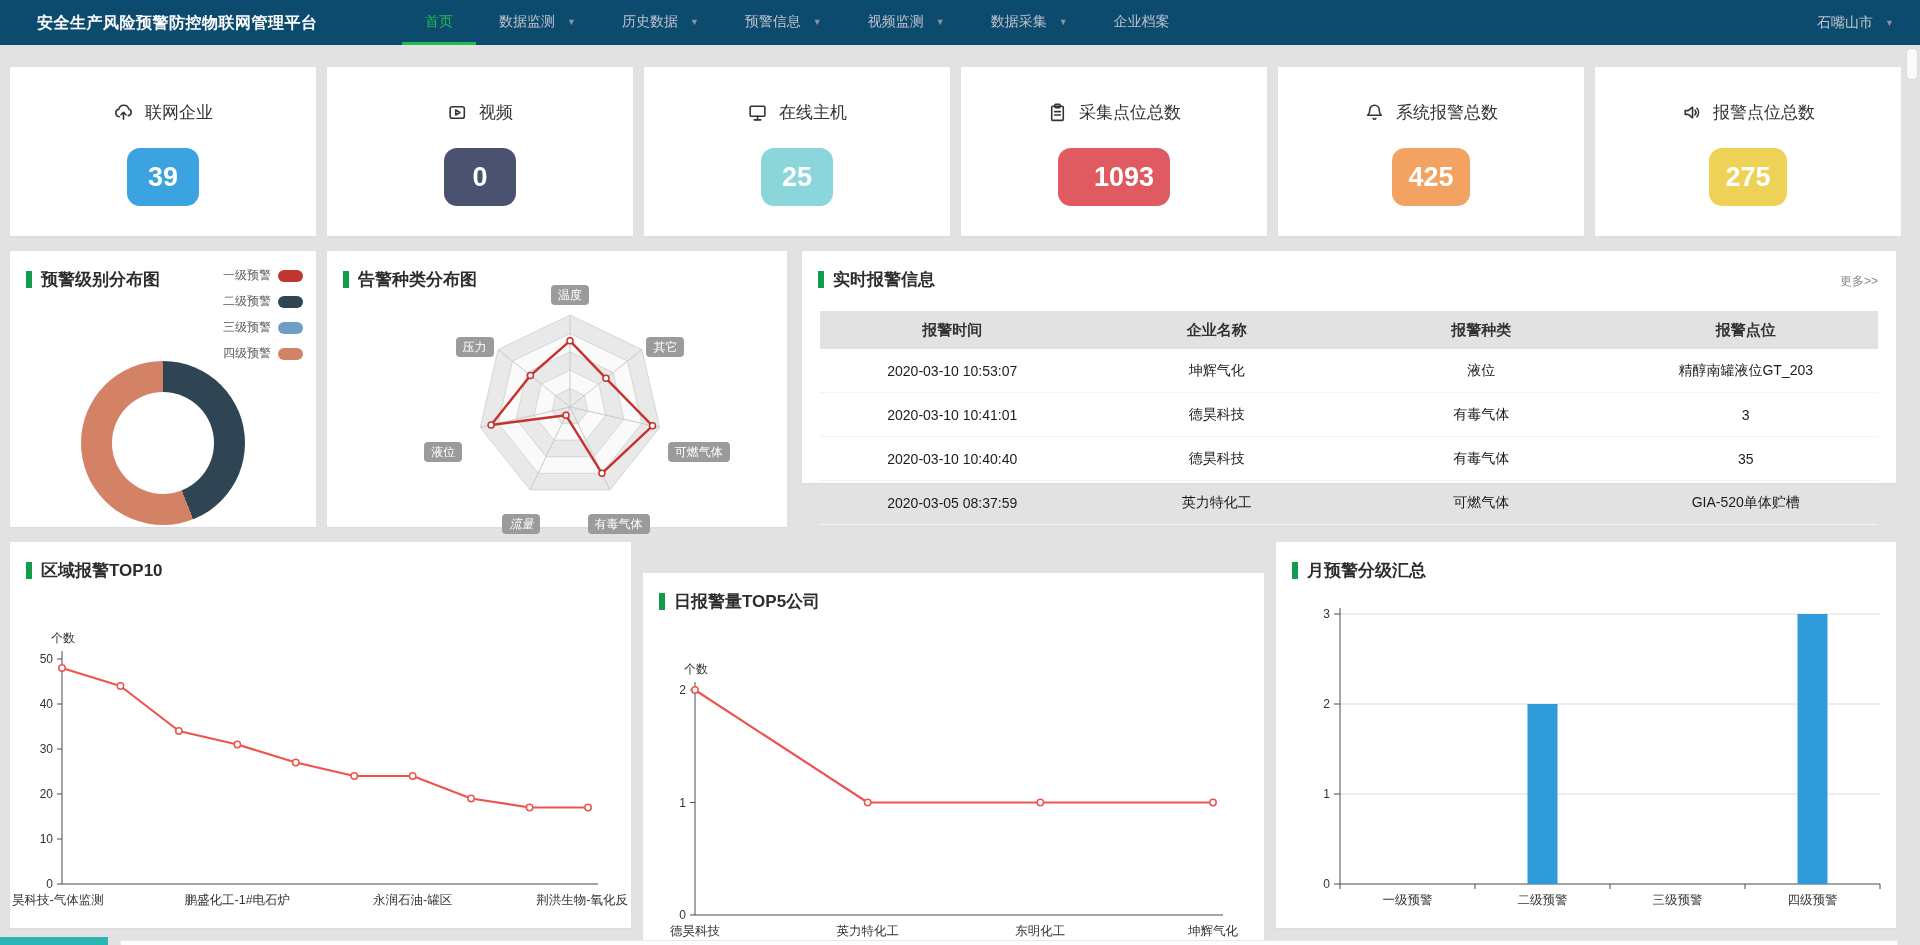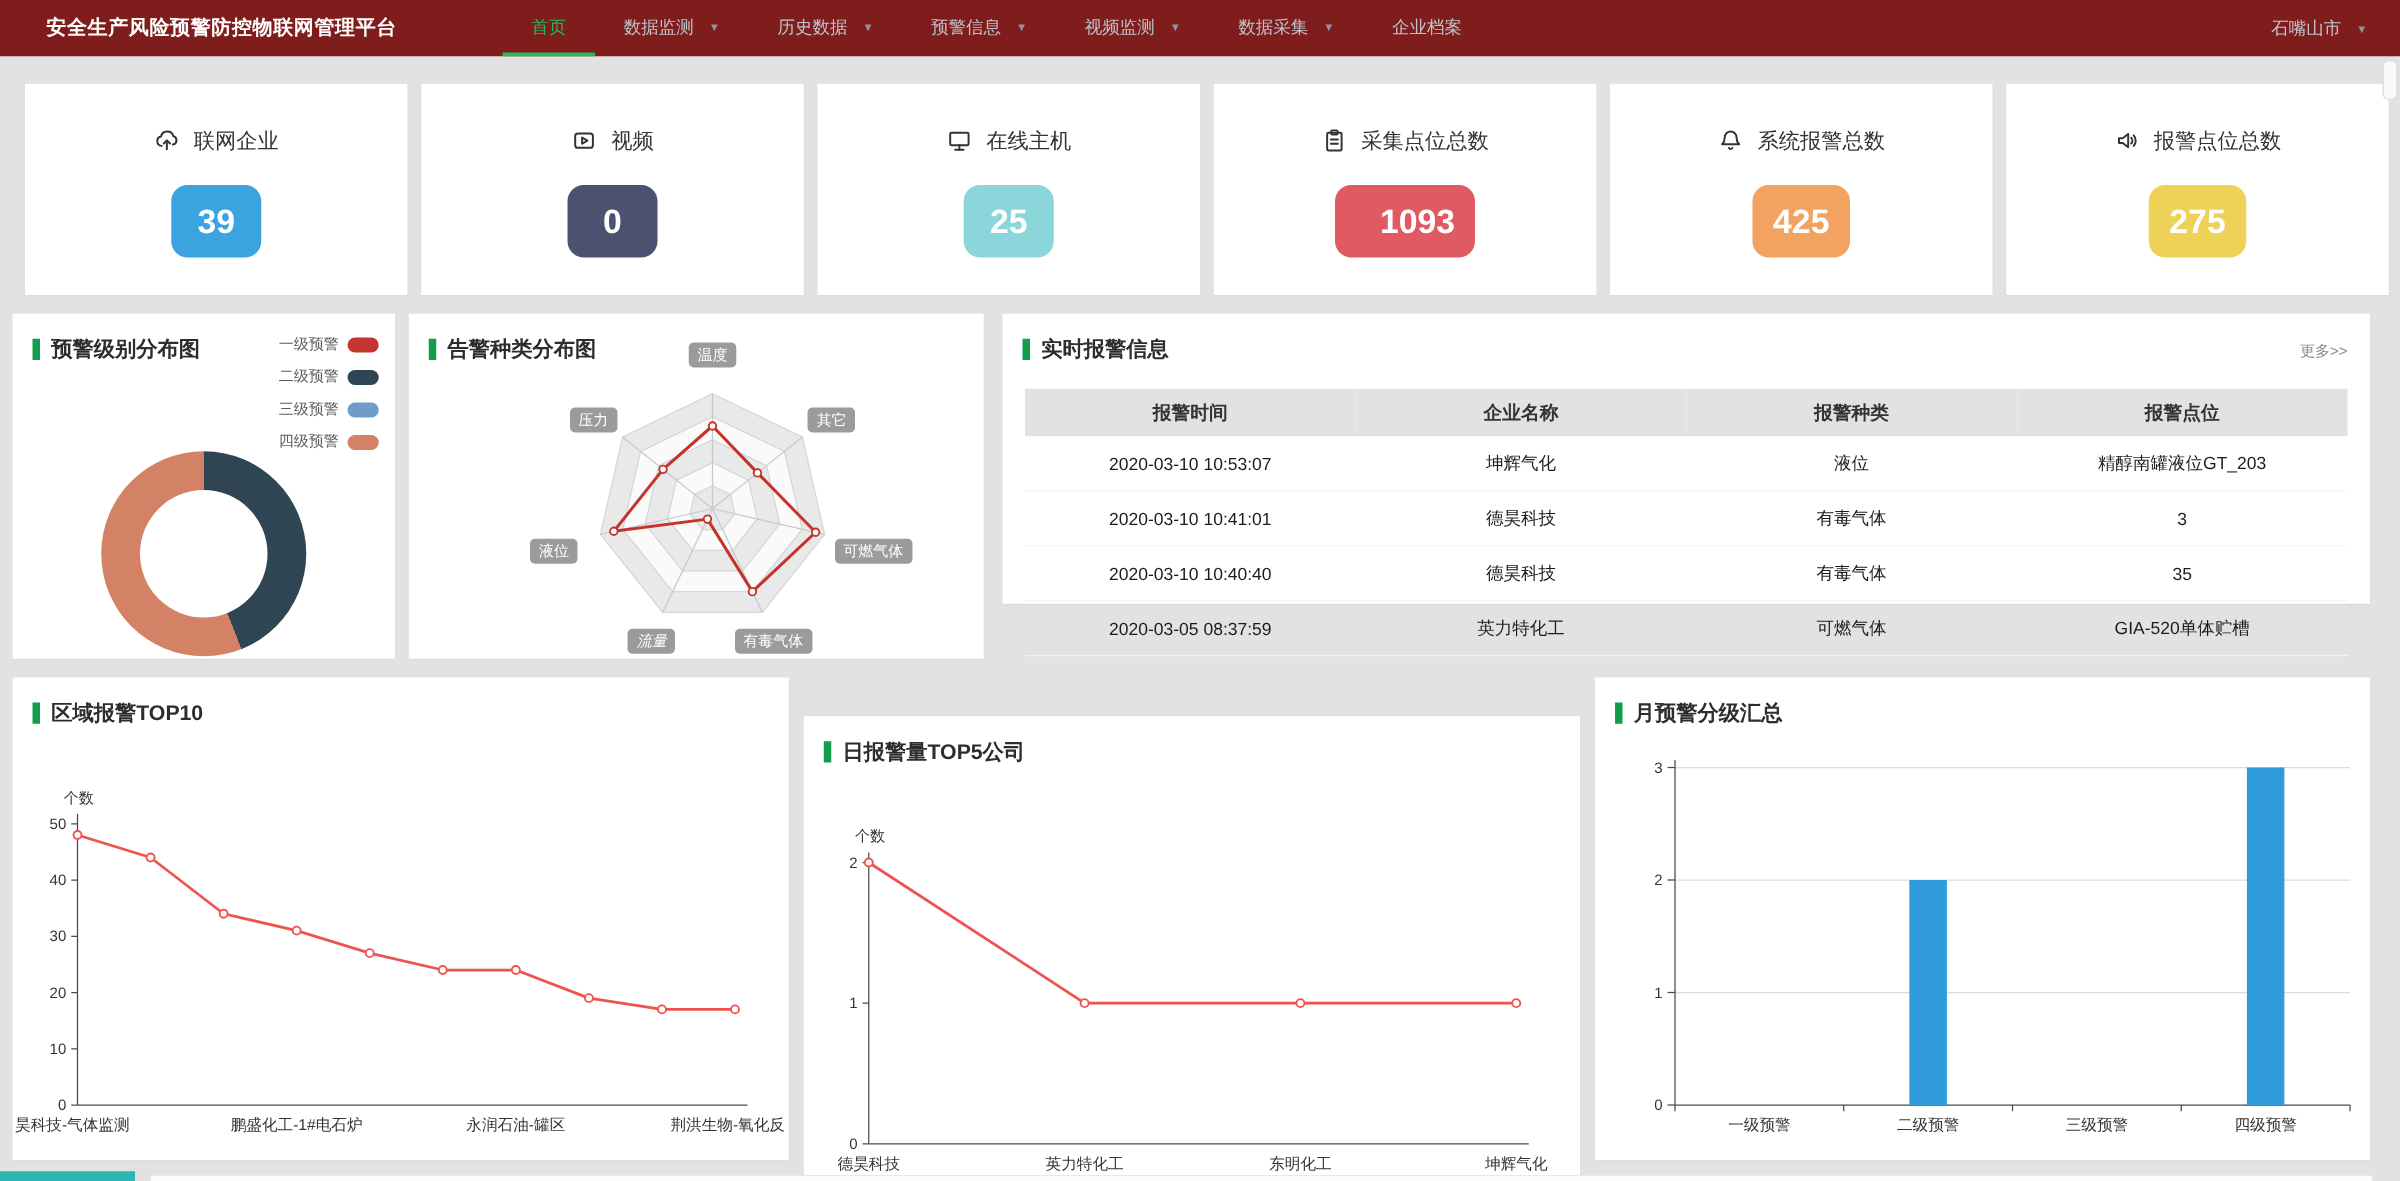--- a/index.html
+++ b/index.html
@@ -4,52 +4,52 @@
 <style>
   html,body{margin:0;padding:0;}
   body{
     width:1920px;height:945px;overflow:hidden;background:#e2e2e2;
     font-family:"Liberation Sans","DejaVu Sans",sans-serif;
     -webkit-font-smoothing:antialiased;
   }
   .stage{position:relative;width:1920px;height:945px;}
 
   
-  .nav{position:absolute;left:0;top:0;width:1920px;height:45px;background:#7f1d1d;}
+  .nav{position:absolute;left:0;top:0;width:1920px;height:45px;background:#0c4a6e;}
   .nav-title{position:absolute;left:37px;top:0;line-height:45px;color:#ffffff;font-size:16px;font-weight:bold;letter-spacing:.5px;}
   .nav-menu{position:absolute;left:402px;top:0;height:45px;display:flex;}
   .nav-item{height:42px;line-height:44px;padding:0 23px;color:#bfc3cc;font-size:14px;cursor:pointer;display:flex;align-items:center;gap:12px;border-bottom:3px solid transparent;}
   .nav-item .caret{font-size:9px;color:#8d93a1;transform:translateY(1px);}
   .nav-item.active{color:#25bb54;border-bottom-color:#25bb54;}
   .nav-region{position:absolute;right:26px;top:0;height:45px;display:flex;align-items:center;gap:12px;color:#c3c6cd;font-size:14px;cursor:pointer;}
   .nav-region .caret{font-size:9px;color:#8d93a1;}
 
   
-  .card{position:absolute;top:67px;width:306px;height:169px;background:#ffffff;box-shadow:0 1px 2px rgba(0,0,0,.04);margin-left:10px;}
+  .card{position:absolute;top:67px;width:306px;height:169px;background:#ffffff;box-shadow:0 1px 2px rgba(0,0,0,.04);}
   .card-head{display:flex;align-items:center;justify-content:center;gap:11px;margin-top:34px;color:#333;font-size:17px;}
   .card-head svg{display:block;}
   .card-badge{margin:24px auto 0;display:table;min-width:40px;padding:0 16px;height:58px;line-height:58px;border-radius:13px;color:#fff;font-size:27px;font-weight:bold;text-align:center;}
 
   
   .panel{position:absolute;background:#ffffff;box-shadow:0 1px 2px rgba(0,0,0,.04);}
   .panel-title{position:absolute;left:16px;top:17px;display:flex;align-items:center;gap:9px;z-index:3;}
   .panel-title .tbar{width:6px;height:17px;background:#119d4c;}
   .panel-title .ttext{font-size:17px;font-weight:bold;color:#2d2d2d;}
 
   .panel-pie{left:10px;top:251px;width:306px;height:276px;}
   .pie-legend{position:absolute;right:13px;top:16px;display:flex;flex-direction:column;gap:9px;}
   .leg-row{display:flex;align-items:center;justify-content:flex-end;gap:7px;cursor:pointer;}
   .leg-label{font-size:12px;color:#5a5a5a;}
   .leg-marker{width:25px;height:12px;border-radius:6px;}
   .donut{position:absolute;left:71px;top:110px;width:164px;height:164px;border-radius:50%;}
   .donut-hole{position:absolute;left:31px;top:31px;width:102px;height:102px;border-radius:50%;background:#ffffff;}
 
   .panel-radar{left:327px;top:251px;width:460px;height:276px;}
   .panel-radar svg{position:absolute;left:0;top:0;}
-  .radar-pills{position:absolute;left:0;top:5px;width:460px;height:328px;pointer-events:none;}
+  .radar-pills{position:absolute;left:0;top:16px;width:460px;height:328px;pointer-events:none;}
   .radar-pill{position:absolute;transform:translate(-50%,-50%);background:#9b9b9b;color:#ffffff;font-size:12px;line-height:1;padding:4px 7px;border-radius:4px;white-space:nowrap;}
 
   .panel-table{left:802px;top:251px;width:1094px;height:232px;}
   .more-link{position:absolute;right:18px;top:22px;font-size:12px;color:#8a8a8a;cursor:pointer;}
   .rt-table{position:absolute;left:18px;top:60px;width:1058px;border-collapse:collapse;table-layout:fixed;}
   .rt-table th{background:#e2e2e2;height:36px;font-size:15px;font-weight:bold;color:#333;text-align:center;}
   .rt-table td{height:41px;font-size:14px;color:#1c1c1c;text-align:center;border-bottom:1px solid #f4f4f4;}
 
   .panel-top10{left:10px;top:542px;width:621px;height:386px;}
   .panel-top5{left:643px;top:542px;width:621px;height:386px;margin-top:31px;}

